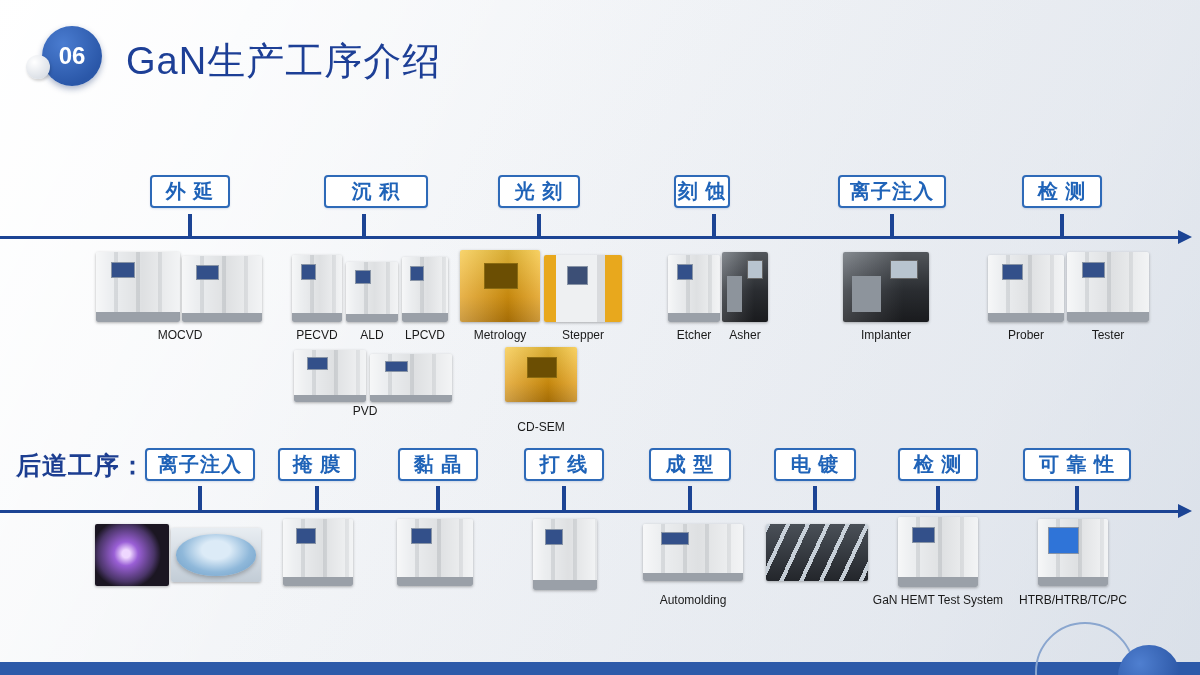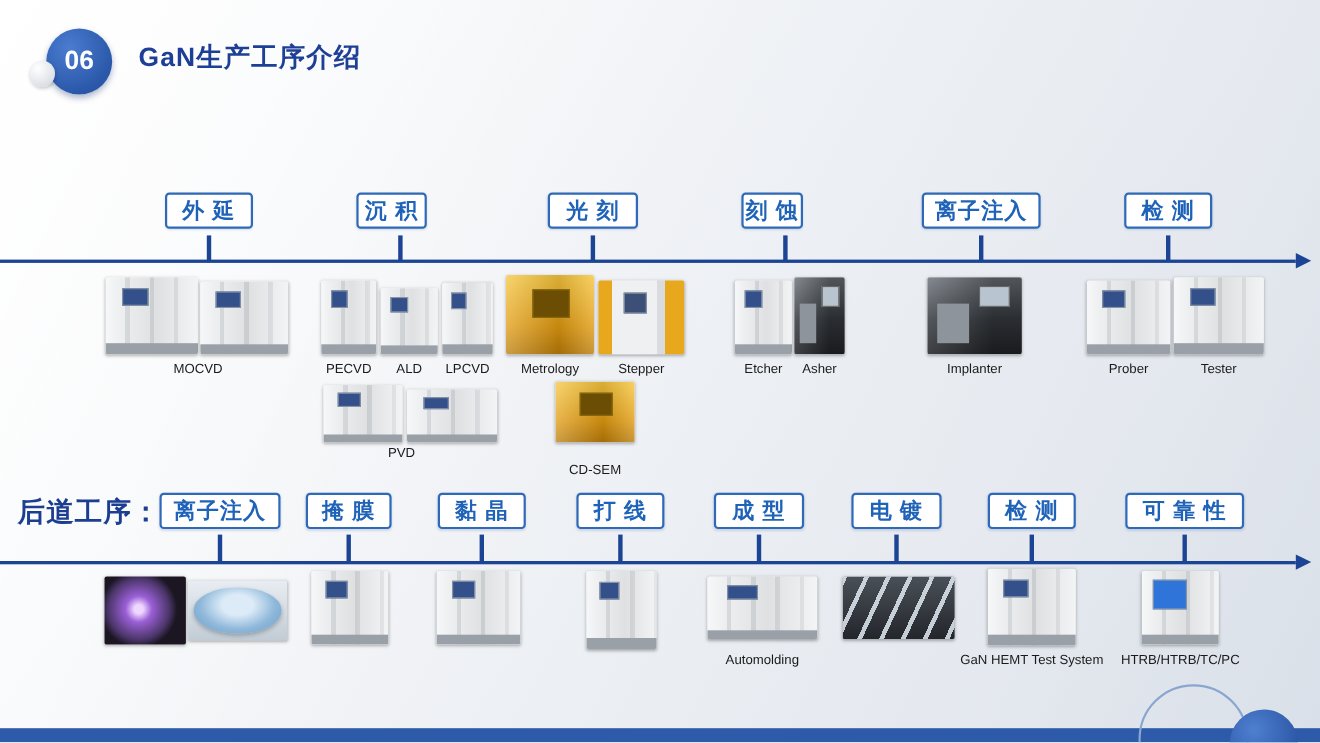--- a/index.html
+++ b/index.html
@@ -19,21 +19,21 @@
     background: radial-gradient(circle at 35% 30%, #4a7cd0, #2a57a8 72%);
     color:#fff; font-size:24px; font-weight:bold;
     display:flex; align-items:center; justify-content:center;
     box-shadow: 0 3px 6px rgba(20,50,110,.35);
   }
   .badge-deco {
     position:absolute; left:26px; top:55px; width:24px; height:24px; border-radius:50%;
     background: radial-gradient(circle at 35% 30%, #ffffff, #d8dde4 80%);
     box-shadow: 1px 2px 3px rgba(0,0,0,.18);
   }
-  .title { position:absolute; left:126px; top:36px; font-size:24px; font-weight:bold; color:#1d3f96; letter-spacing:1px; }
+  .title { position:absolute; left:126px; top:36px; font-size:38px; font-weight:normal; color:#1d3f96; letter-spacing:1px; }
   .logo { position:absolute; right:38px; top:40px; font-size:30px; font-weight:bold; color:#8a2f9e; white-space:nowrap; }
   .logo .e { color:#f08300; font-style:italic; }
   .logo .reg { font-size:11px; vertical-align:super; }
 
   
   .section-label { position:absolute; font-size:25px; font-weight:bold; color:#1c3e91; letter-spacing:1px; }
 
   
   .step {
     position:absolute; height:33px; border:2px solid #2e6ab8; border-radius:4px; background:#fff;
@@ -109,21 +109,21 @@
 <body>
 
 <div class="slide">
 
   <div class="badge">06</div>
   <div class="badge-deco"></div>
   <h1 class="title">GaN生产工序介绍</h1>
 
 
   <div class="step" style="left:150px; top:175px; width:80px;">外 延</div>
-  <div class="step" style="left:324px; top:175px; width:64px;">沉 积</div>
+  <div class="step" style="left:324px; top:175px; width:104px;">沉 积</div>
   <div class="step" style="left:498px; top:175px; width:82px;">光 刻</div>
   <div class="step" style="left:674px; top:175px; width:56px;">刻 蚀</div>
   <div class="step" style="left:838px; top:175px; width:108px;">离子注入</div>
   <div class="step" style="left:1022px; top:175px; width:80px;">检 测</div>
 
   <div class="tick" style="left:188px;  top:214px; height:24px;"></div>
   <div class="tick" style="left:362px;  top:214px; height:24px;"></div>
   <div class="tick" style="left:537px;  top:214px; height:24px;"></div>
   <div class="tick" style="left:712px;  top:214px; height:24px;"></div>
   <div class="tick" style="left:890px;  top:214px; height:24px;"></div>

